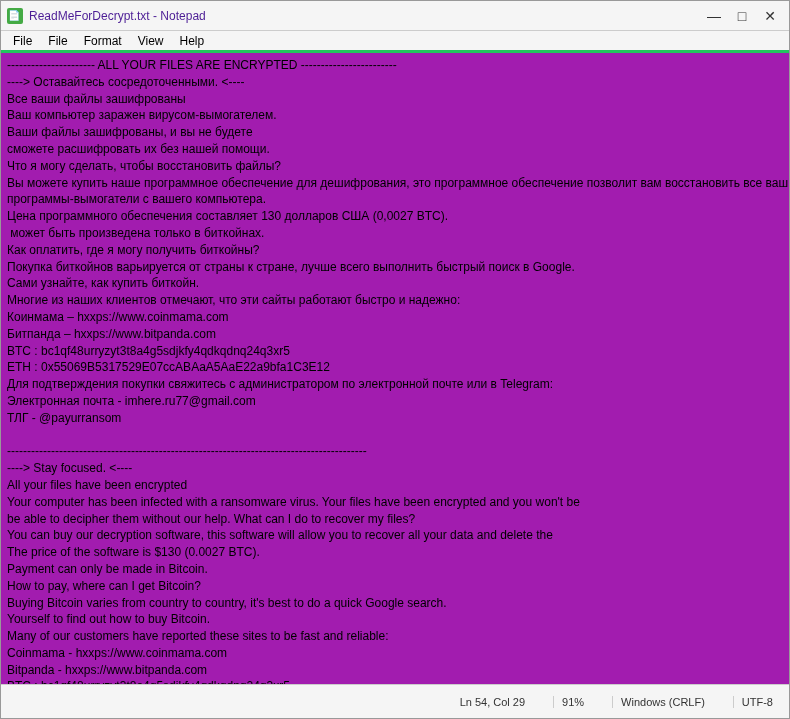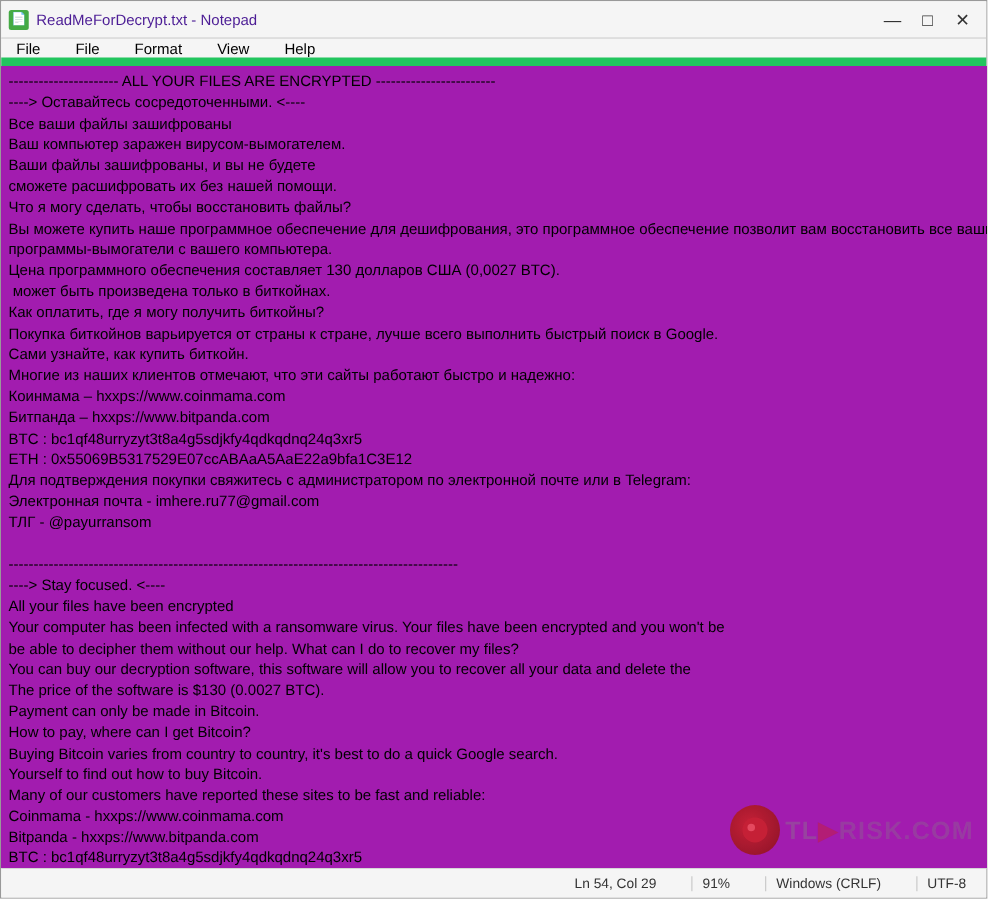--- a/index.html
+++ b/index.html
@@ -81,24 +81,24 @@
       font-size: 14px;
       color: #333;
       border-radius: 2px;
     }
 
     
     .menu-bar {
       display: flex;
       align-items: center;
       background: #f5f5f5;
-      border-bottom: 7px solid #22c55e;
+      border-bottom: 3px solid #22c55e;
       padding: 2px 4px;
       height: 22px;
-      gap: 12px;
+      gap: 0;
     }
 
     .menu-item {
       font-family: 'Segoe UI', Arial, sans-serif;
       font-size: 12px;
       padding: 2px 8px;
       cursor: pointer;
       color: #000;
       border-radius: 2px;
     }
@@ -169,21 +169,21 @@
     }
 
     
     .status-bar {
       display: flex;
       align-items: center;
       justify-content: flex-end;
       background: #f5f5f5;
       border-top: 1px solid #ccc;
       padding: 2px 8px;
-      height: 24px;
+      height: 34px;
       gap: 20px;
       font-family: 'Segoe UI', Arial, sans-serif;
       font-size: 11px;
       color: #333;
     }
 
     .status-item {
       padding: 0 8px;
       border-left: 1px solid #ccc;
     }
@@ -255,31 +255,20 @@
 Many of our customers have reported these sites to be fast and reliable:
 Coinmama - hxxps://www.coinmama.com
 Bitpanda - hxxps://www.bitpanda.com
 BTC : bc1qf48urryzyt3t8a4g5sdjkfy4qdkqdnq24q3xr5
 ETH : 0x55069B5317529E07ccABAaA5AaE22a9bfa1C3E12
 To confirm your purchase, please contact the administrator via email or Telegram:
 Email - imhere.ru77@gmail.com
 TLG - @payurransom</textarea>
     
     
-    <div class="watermark">
-      <div class="watermark-logo">
-        <div class="watermark-circle">
-          <svg width="24" height="24" viewBox="0 0 24 24">
-            <circle cx="12" cy="12" r="10" fill="#cc2222"></circle>
-            <circle cx="9" cy="10" r="3" fill="#ff6666" opacity="0.7"></circle>
-          </svg>
-        </div>
-        <span class="watermark-text"><span style="color: rgb(136, 136, 136); opacity: 0.7;">TL</span><span style="color: rgb(204, 34, 34); opacity: 0.8;">▶</span><span style="color: rgb(136, 136, 136); opacity: 0.6;">RISK.COM</span></span>
-      </div>
-    </div>
   </div>
 
   <div class="status-bar">
     <span class="status-item">Ln 54, Col 29</span>
     <span class="status-item">91%</span>
     <span class="status-item">Windows (CRLF)</span>
     <span class="status-item">UTF-8</span>
   </div>
 </div>
 

